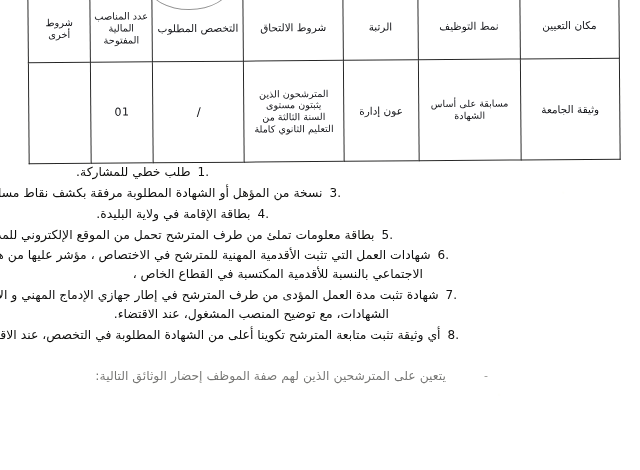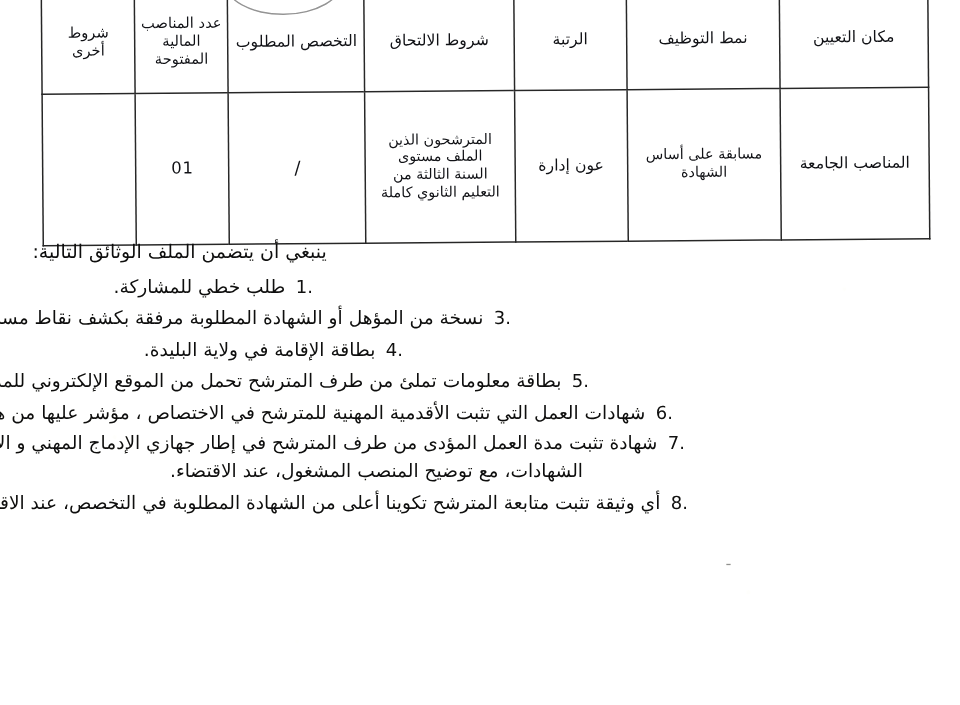--- a/index.html
+++ b/index.html
@@ -183,44 +183,43 @@
             <span>المالية المفتوحة</span>
           </td>
           <td class="col-other hdr-two">
             <span>شروط</span><br>
             <span>أخرى</span>
           </td>
         </tr>
       </thead>
       <tbody>
         <tr>
-          <td>المناصب الجامعة</td>
+          <td>وثيقة الجامعة</td>
           <td class="cell-multi">
             <span>مسابقة على أساس</span><br>
             <span>الشهادة</span>
           </td>
           <td>عون إدارة</td>
           <td class="cell-multi">
             <span>المترشحون الذين</span><br>
-            <span>الملف مستوى</span><br>
+            <span>يثبتون مستوى</span><br>
             <span>السنة الثالثة من</span><br>
             <span>التعليم الثانوي كاملة</span>
           </td>
           <td class="cell-slash">/</td>
           <td class="cell-num">01</td>
           <td></td>
         </tr>
       </tbody>
     </table>
     <div id="stamp"></div>
   </div>
 
   <div id="body-text">
 
-    <p class="intro">ينبغي أن يتضمن الملف الوثائق التالية:</p>
 
     <ol class="docs">
 
       <li>
         <span class="li-line l1 pos-1">
           <span class="num">1.</span><span>طلب خطي للمشاركة.</span>
         </span>
       </li>
 
 
@@ -239,20 +238,23 @@
       <li>
         <span class="li-line l1 pos-5">
           <span class="num">5.</span><span>بطاقة معلومات تملئ من طرف المترشح تحمل من الموقع الإلكتروني للمديرية العامة للوظيفة</span>
         </span>
       </li>
 
       <li>
         <span class="li-line l1 pos-6">
           <span class="num">6.</span><span>شهادات العمل التي تثبت الأقدمية المهنية للمترشح في الاختصاص ، مؤشر عليها من هيئة الضمان</span>
         </span>
+        <span class="li-line pos-6b">
+          <span>الاجتماعي بالنسبة للأقدمية المكتسبة في القطاع الخاص ،</span>
+        </span>
       </li>
 
       <li>
         <span class="li-line l1 pos-7">
           <span class="num">7.</span><span>شهادة تثبت مدة العمل المؤدى من طرف المترشح في إطار جهازي الإدماج المهني و الاجتماعي للشباب حاملي</span>
         </span>
         <span class="li-line pos-7b">
           <span>الشهادات، مع توضيح المنصب المشغول، عند الاقتضاء.</span>
         </span>
       </li>
@@ -260,18 +262,19 @@
       <li>
         <span class="li-line l1 pos-8">
           <span class="num">8.</span><span>أي وثيقة تثبت متابعة المترشح تكوينا أعلى من الشهادة المطلوبة في التخصص، عند الاقتضاء.</span>
         </span>
       </li>
 
     </ol>
 
     <div class="tail-note faded">
       <span class="tail-bullet">-</span>
+      <span>يتعين على المترشحين الذين لهم صفة الموظف إحضار الوثائق التالية:</span>
     </div>
 
   </div>
 
   <div id="grain"></div>
 </div>
 
 </body></html>

